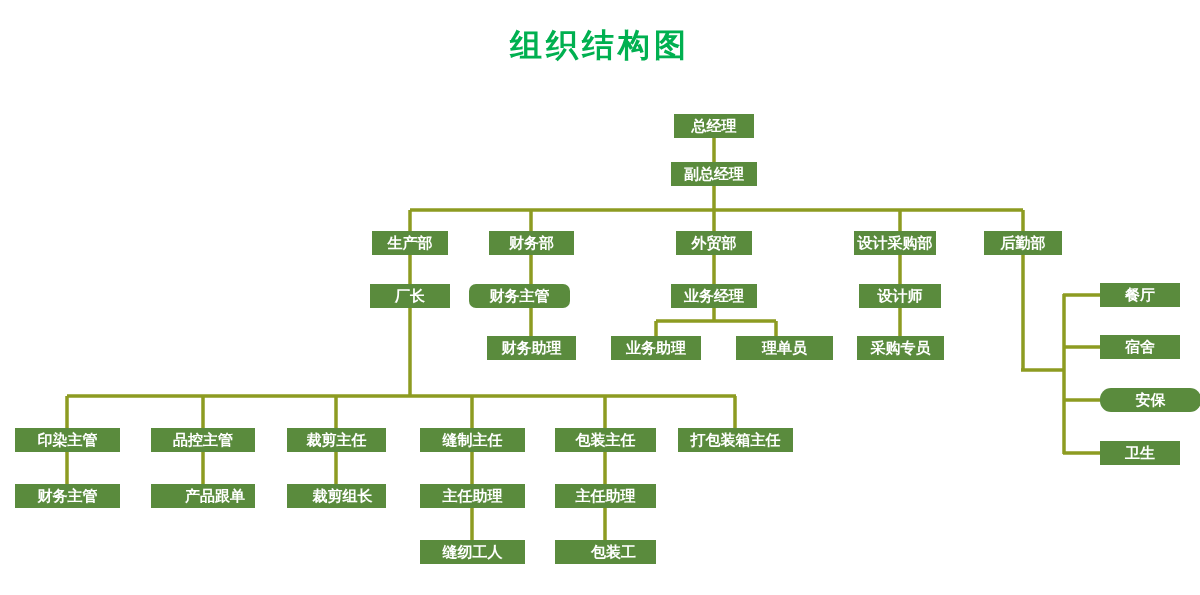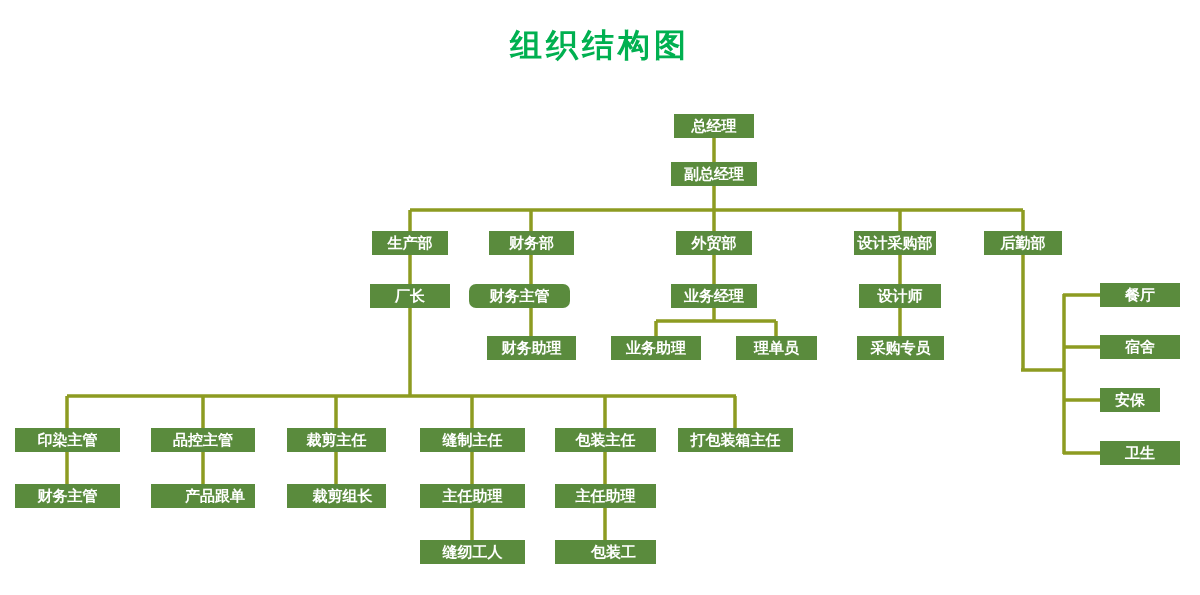--- a/index.html
+++ b/index.html
@@ -109,24 +109,24 @@
       <div class="org-box" style="left: 676px; top: 231px; width: 76px;">外贸部</div>
       <div class="org-box" style="left: 854px; top: 231px; width: 82px;">设计采购部</div>
       <div class="org-box" style="left: 984px; top: 231px; width: 78px;">后勤部</div>
       <div class="org-box" style="left: 370px; top: 284px; width: 80px;">厂长</div>
       <div class="org-box" style="left: 469px; top: 284px; width: 101px; border-radius: 7px;">财务主管</div>
       <div class="org-box" style="left: 671px; top: 284px; width: 86px;">业务经理</div>
       <div class="org-box" style="left: 859px; top: 284px; width: 82px;">设计师</div>
       <div class="org-box" style="left: 1100px; top: 283px; width: 80px;">餐厅</div>
       <div class="org-box" style="left: 487px; top: 336px; width: 89px;">财务助理</div>
       <div class="org-box" style="left: 611px; top: 336px; width: 90px;">业务助理</div>
-      <div class="org-box" style="left: 736px; top: 336px; width: 81px;">理单员</div>
+      <div class="org-box" style="left: 736px; top: 336px; width: 97px;">理单员</div>
       <div class="org-box" style="left: 857px; top: 336px; width: 87px;">采购专员</div>
       <div class="org-box" style="left: 1100px; top: 335px; width: 80px;">宿舍</div>
-      <div class="org-box" style="left: 1100px; top: 388px; width: 60px;">安保</div>
+      <div class="org-box" style="left: 1100px; top: 388px; width: 101px; border-radius: 11px;">安保</div>
       <div class="org-box" style="left: 1100px; top: 441px; width: 80px;">卫生</div>
       <div class="org-box" style="left: 15px; top: 428px; width: 105px;">印染主管</div>
       <div class="org-box" style="left: 151px; top: 428px; width: 104px;">品控主管</div>
       <div class="org-box" style="left: 287px; top: 428px; width: 99px;">裁剪主任</div>
       <div class="org-box" style="left: 420px; top: 428px; width: 105px;">缝制主任</div>
       <div class="org-box" style="left: 555px; top: 428px; width: 101px;">包装主任</div>
       <div class="org-box" style="left: 678px; top: 428px; width: 115px;">打包装箱主任</div>
       <div class="org-box" style="left: 15px; top: 484px; width: 105px;">财务主管</div>
       <div class="org-box" style="left: 151px; top: 484px; width: 104px; padding-left: 24px;">产品跟单</div>
       <div class="org-box" style="left: 287px; top: 484px; width: 99px; padding-left: 12px;">裁剪组长</div>

